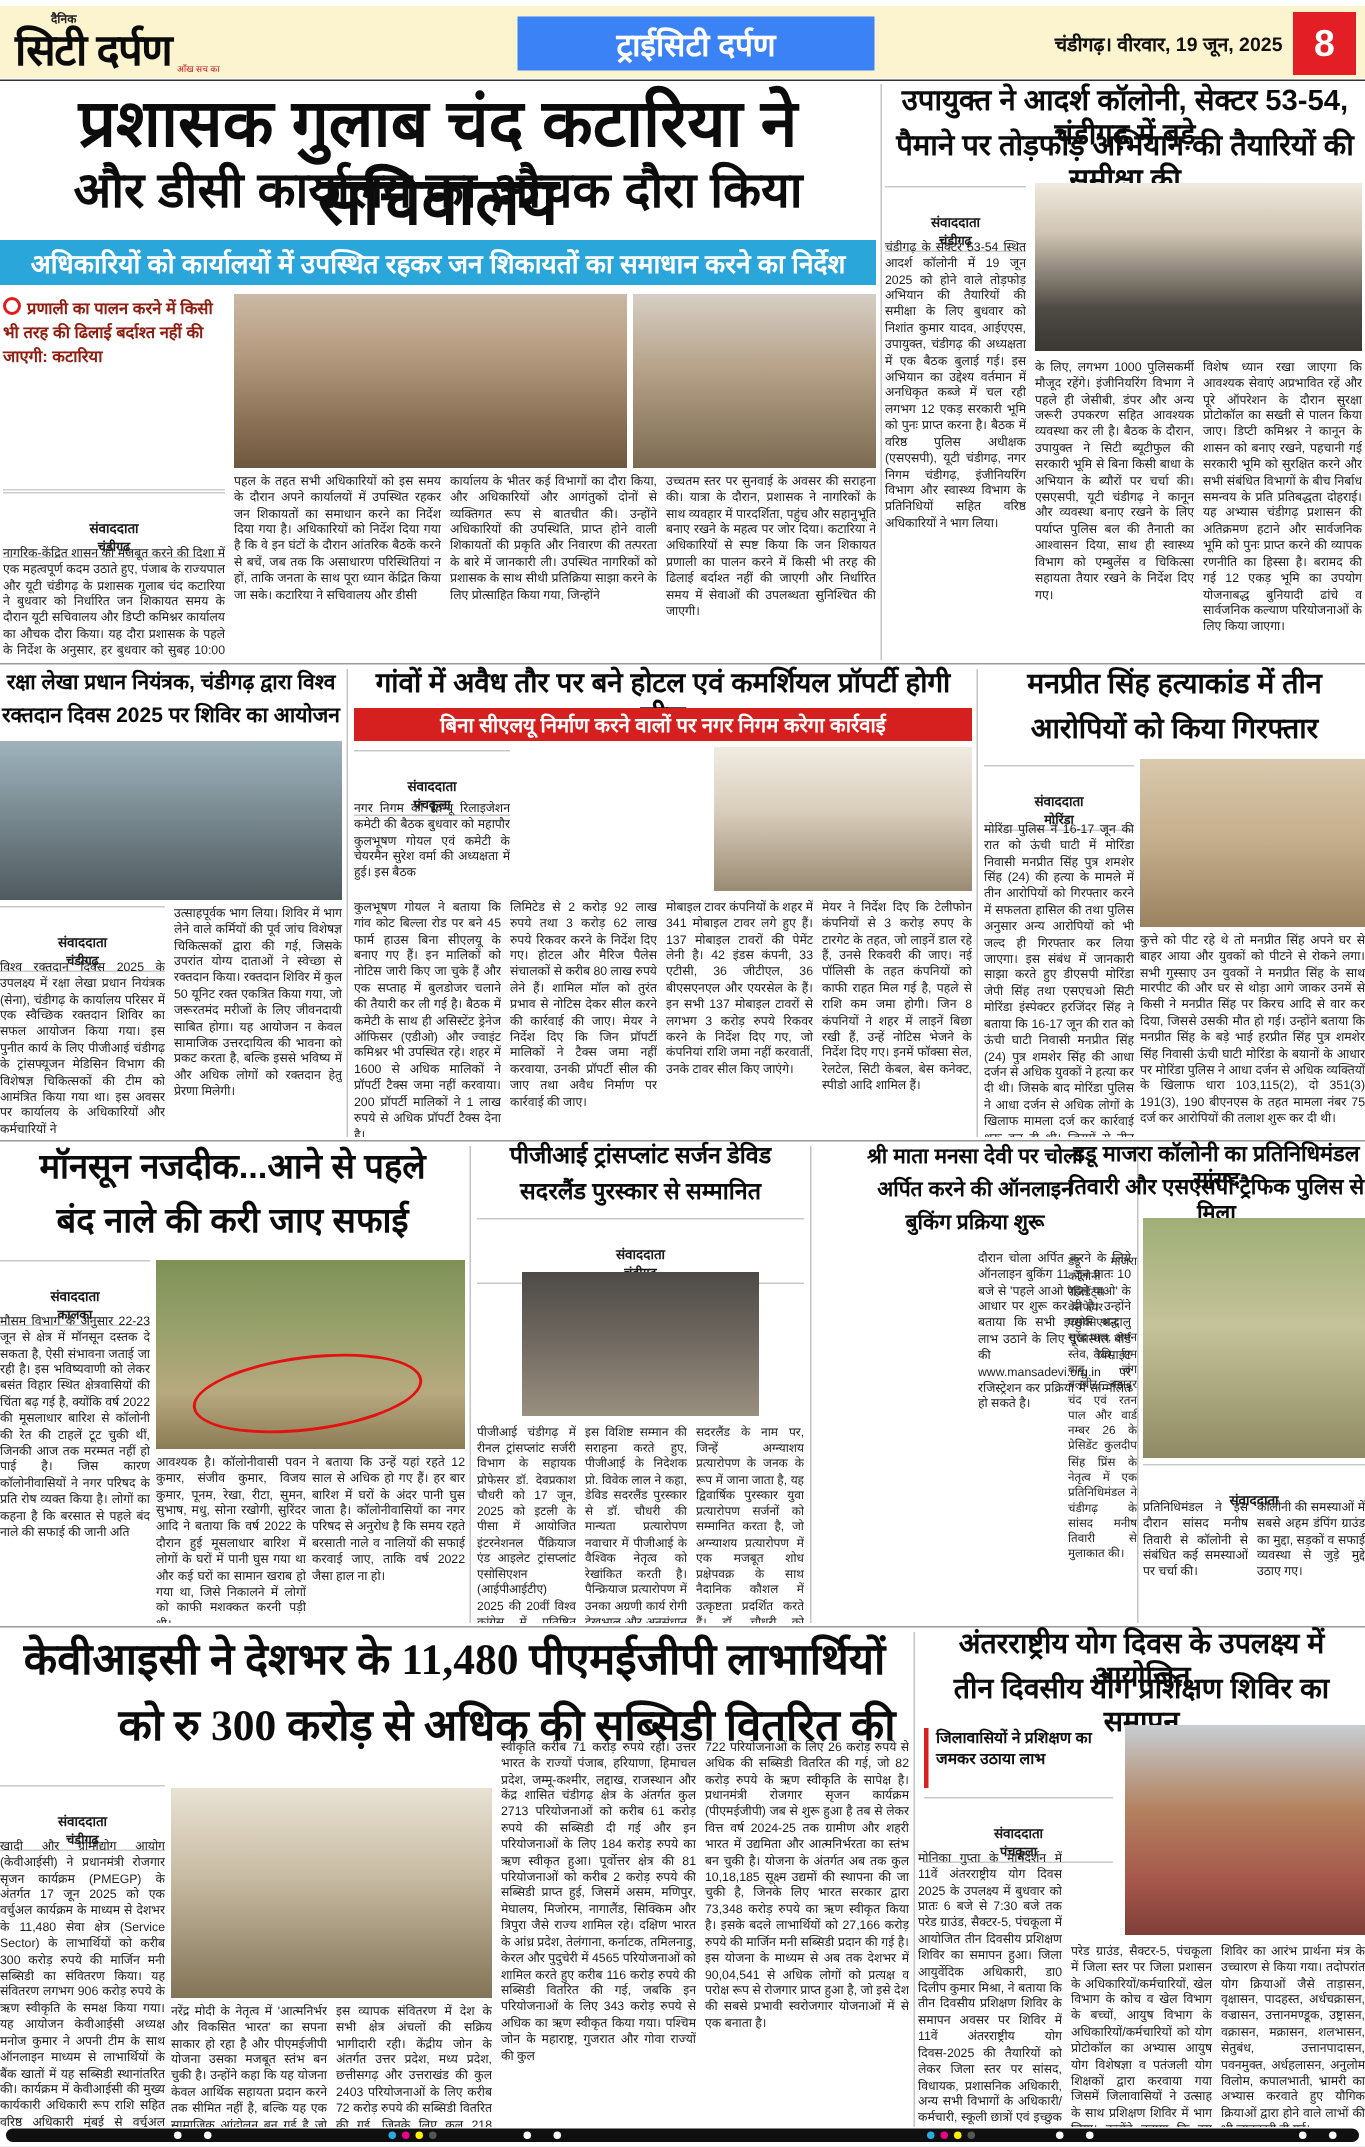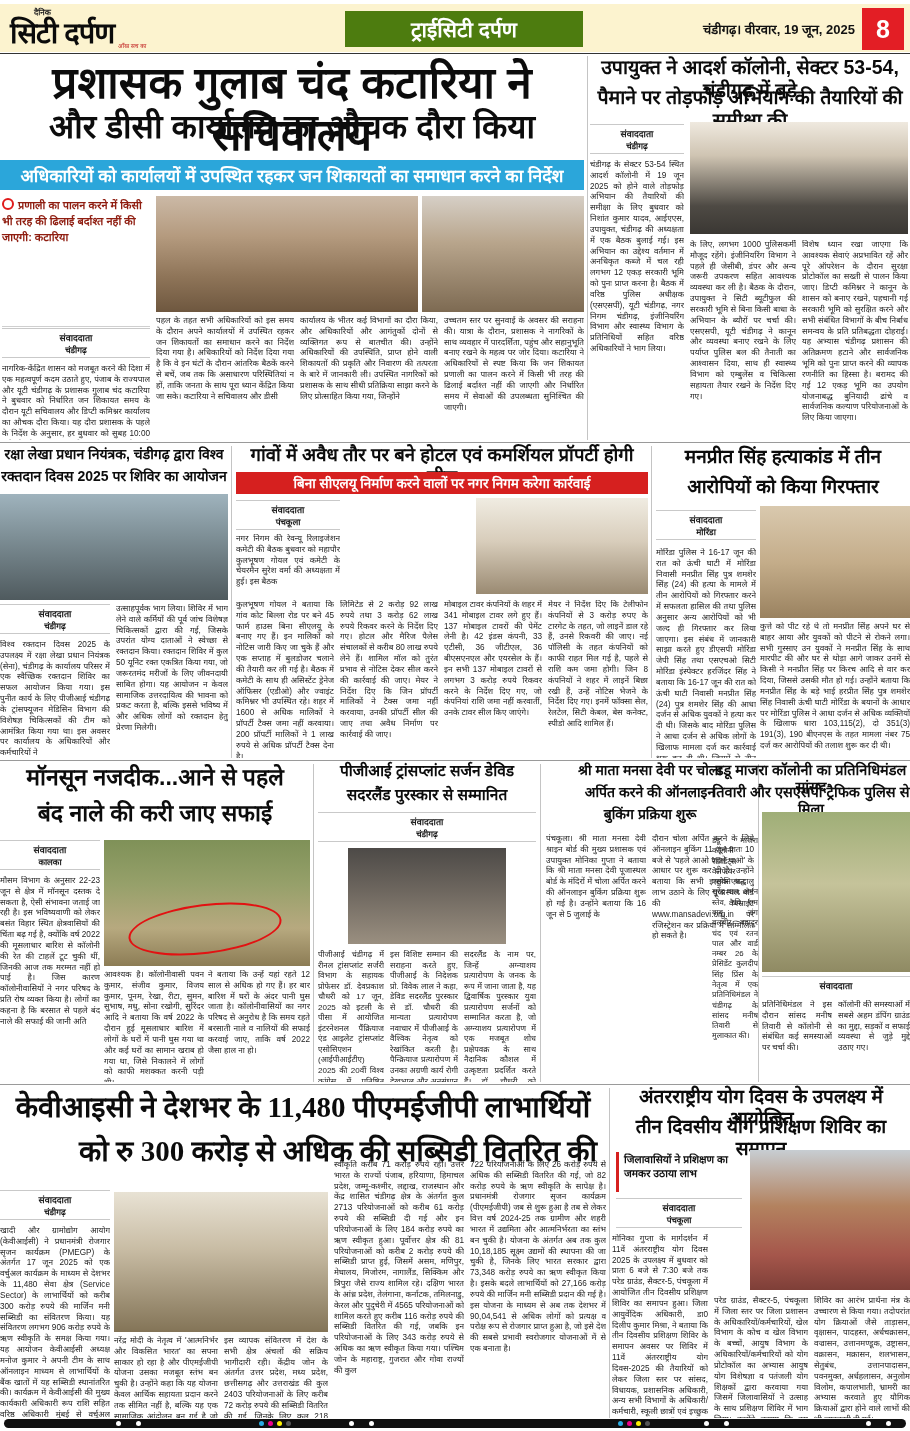--- a/index.html
+++ b/index.html
@@ -2,32 +2,32 @@
 <html><head>
 <meta charset="utf-8">
 <style>
   html,body{margin:0;padding:0;background:#e8e8e8;}
   .page{position:relative;width:910px;height:1431px;background:#ffffff;margin:0 auto;
         font-family:"Liberation Sans","DejaVu Sans",sans-serif;color:#1a1a1a;overflow:hidden;}
   .mast{position:absolute;left:0;top:4px;width:910px;height:48px;background:#fcf3cf;}
   .logo-top{position:absolute;left:34px;top:2px;font-size:8px;font-weight:bold;color:#222;}
   .logo{position:absolute;left:10px;top:8px;font-size:29px;font-weight:900;color:#0b0b0b;letter-spacing:-1px;}
   .logo-tag{position:absolute;left:118px;top:38px;font-size:6px;color:#c02020;}
-  .mast-banner{position:absolute;left:345px;top:7px;width:238px;height:36px;background:#4d7c0f;color:#fff;
+  .mast-banner{position:absolute;left:345px;top:7px;width:238px;height:36px;background:#3b82f6;color:#fff;
        font-weight:bold;font-size:21px;display:flex;align-items:center;justify-content:center;}
   .mast-date{position:absolute;left:660px;top:16px;width:195px;text-align:right;font-weight:bold;font-size:13px;color:#111;}
   .mast-page{position:absolute;left:862px;top:4px;width:42px;height:42px;background:#e31e25;color:#fff;
        font-weight:bold;font-size:25px;display:flex;align-items:center;justify-content:center;}
   .hl{position:absolute;font-weight:bold;text-align:center;color:#0c0c0c;line-height:1.18;}
   .hl-serif{font-family:"Liberation Serif","DejaVu Serif",serif;}
   .blueband{position:absolute;background:#2ba6da;color:#fff;font-weight:bold;text-align:center;
        display:flex;align-items:center;justify-content:center;}
   .redband{position:absolute;background:#d6201f;color:#fff;font-weight:bold;text-align:center;
        display:flex;align-items:center;justify-content:center;}
-  .by{position:absolute;text-align:center;border-top:1px solid #c9c9c9;padding-top:2px;}
+  .by{position:absolute;text-align:center;border-top:1px solid #c9c9c9;padding-top:16px;}
   .by .n{font-weight:bold;font-size:9px;}
   .by .p{font-weight:bold;font-size:8.5px;border-bottom:1px solid #c9c9c9;padding-bottom:2px;}
   .col{position:absolute;font-size:8.2px;line-height:1.32;text-align:justify;overflow:hidden;color:#1d1d1d;}
   .photo{position:absolute;overflow:hidden;}
   .phA{background:linear-gradient(180deg,#cbb9a6 0%,#b49a7e 35%,#8e7458 70%,#6e573f 100%);}
   .phB{background:linear-gradient(180deg,#d6cfc6 0%,#b8a58c 40%,#7d6a52 100%);}
   .phC{background:linear-gradient(180deg,#efe9df 0%,#cfc4b2 30%,#4e4a44 75%,#3a3733 100%);}
   .phD{background:linear-gradient(180deg,#9fb3bd 0%,#7e8f96 40%,#4f5a5e 100%);}
   .phE{background:linear-gradient(180deg,#f0ece2 0%,#d8cdbb 45%,#9a8a72 100%);}
   .phF{background:linear-gradient(180deg,#d9c9ae 0%,#c4ad8a 50%,#9a8260 100%);}
@@ -162,21 +162,20 @@
   <div class="photo phH" style="left:348px;top:848px;width:158px;height:96px;"></div>
   <div class="col" style="left:318px;top:950px;width:66px;height:132px;font-size:8px;">पीजीआई चंडीगढ़ में रीनल ट्रांसप्लांट सर्जरी विभाग के सहायक प्रोफेसर डॉ. देवप्रकाश चौधरी को 17 जून, 2025 को इटली के पीसा में आयोजित इंटरनेशनल पैंक्रियाज एंड आइलेट ट्रांसप्लांट एसोसिएशन (आईपीआईटीए) 2025 की 20वीं विश्व कांग्रेस में प्रतिष्ठित डेविड सदरलैंड प्रतिष्ठा छात्रवृत्ति पुरस्कार से सम्मानित किया गया।</div>
   <div class="col" style="left:390px;top:950px;width:68px;height:132px;font-size:8px;">इस विशिष्ट सम्मान की सराहना करते हुए, पीजीआई के निदेशक प्रो. विवेक लाल ने कहा, डेविड सदरलैंड पुरस्कार से डॉ. चौधरी की मान्यता प्रत्यारोपण नवाचार में पीजीआई के वैश्विक नेतृत्व को रेखांकित करती है। पैन्क्रियाज प्रत्यारोपण में उनका अग्रणी कार्य रोगी देखभाल और अनुसंधान में उत्कृष्टता के प्रति हमारी प्रतिबद्धता का उदाहरण है। यह उपलब्धि हम सभी को प्रेरित करती है क्योंकि पीजीआई विश्व मंच पर मानक</div>
   <div class="col" style="left:464px;top:950px;width:72px;height:132px;font-size:8px;">सदरलैंड के नाम पर, जिन्हें अग्न्याशय प्रत्यारोपण के जनक के रूप में जाना जाता है, यह द्विवार्षिक पुरस्कार युवा प्रत्यारोपण सर्जनों को सम्मानित करता है, जो अग्न्याशय प्रत्यारोपण में एक मजबूत शोध प्रक्षेपवक्र के साथ नैदानिक कौशल में उत्कृष्टता प्रदर्शित करते हैं। डॉ. चौधरी को पीजीआई में किए जा रहे अग्न्याशय प्रत्यारोपण में अग्रणी कार्य के लिए चुना गया था, जिसने रीनल ट्रांसप्लांट सर्जरी विभाग को पूरे देश में नेतृत्व की स्थिति में ला दिया है।</div>
 
   <div class="vr" style="left:540px;top:764px;height:318px;"></div>
 
   <div class="hl" style="left:546px;top:762px;width:208px;font-size:14px;">श्री माता मनसा देवी पर चोला</div>
   <div class="hl" style="left:546px;top:784px;width:208px;font-size:14px;">अर्पित करने की ऑनलाइन</div>
   <div class="hl" style="left:546px;top:806px;width:208px;font-size:14px;">बुकिंग प्रक्रिया शुरू</div>
-  <div class="col" style="left:546px;top:834px;width:100px;height:248px;">पंचकूला। श्री माता मनसा देवी श्राइन बोर्ड की मुख्य प्रशासक एवं उपायुक्त मोनिका गुप्ता ने बताया कि श्री माता मनसा देवी पूजास्थल बोर्ड के मंदिरों में चोला अर्पित करने की ऑनलाइन बुकिंग प्रक्रिया शुरू हो गई है। उन्होंने बताया कि 16 जून से 5 जुलाई के</div>
   <div class="col" style="left:652px;top:834px;width:102px;height:248px;">दौरान चोला अर्पित करने के लिये ऑनलाइन बुकिंग 11 जून प्रातः 10 बजे से 'पहले आओ पहले पाओ' के आधार पर शुरू कर दी है। उन्होंने बताया कि सभी इच्छुक श्रद्धालु लाभ उठाने के लिए पूजास्थल बोर्ड की वैबसाईट www.mansadevi.org.in पर रजिस्ट्रेशन कर प्रक्रिया में सम्मिलित हो सकते है।</div>
 
   <div class="vr" style="left:758px;top:764px;height:318px;"></div>
 
   <div class="hl" style="left:712px;top:762px;width:198px;font-size:14.5px;">डडू माजरा कॉलोनी का प्रतिनिधिमंडल सांसद</div>
   <div class="hl" style="left:712px;top:784px;width:198px;font-size:14.5px;">तिवारी और एसएसपी ट्रैफिक पुलिस से मिला</div>
   <div class="col" style="left:712px;top:836px;width:46px;height:246px;font-size:7.8px;">डडू माजरा कॉलोनी रेजिडेंट्स वेलफेयर एसोसिएशन सुरेंद्र पाल, अमन स्तेव, रवि, राम बाबू, जंग बलबीर, बहादुर चंद एवं रतन पाल और वार्ड नम्बर 26 के प्रेसिडेंट कुलदीप सिंह प्रिंस के नेतृत्व में एक प्रतिनिधिमंडल ने चंडीगढ़ के सांसद मनीष तिवारी से मुलाकात की।</div>
   <div class="photo phI" style="left:762px;top:812px;width:148px;height:160px;"></div>
   <div class="by" style="left:762px;top:976px;width:148px;">
     <div class="n">संवाददाता</div>

